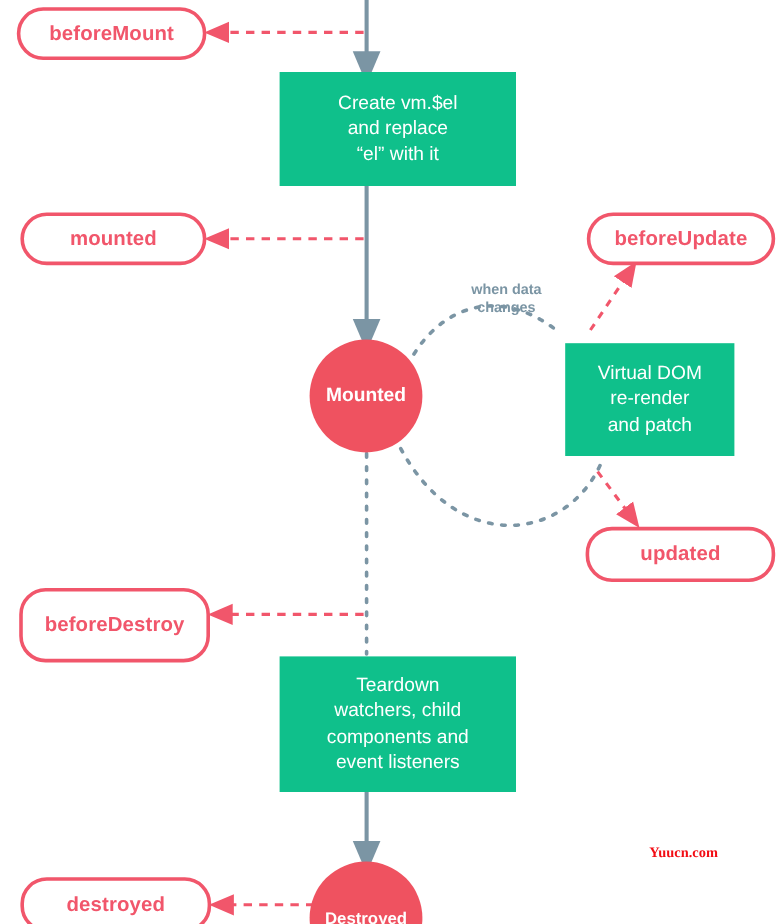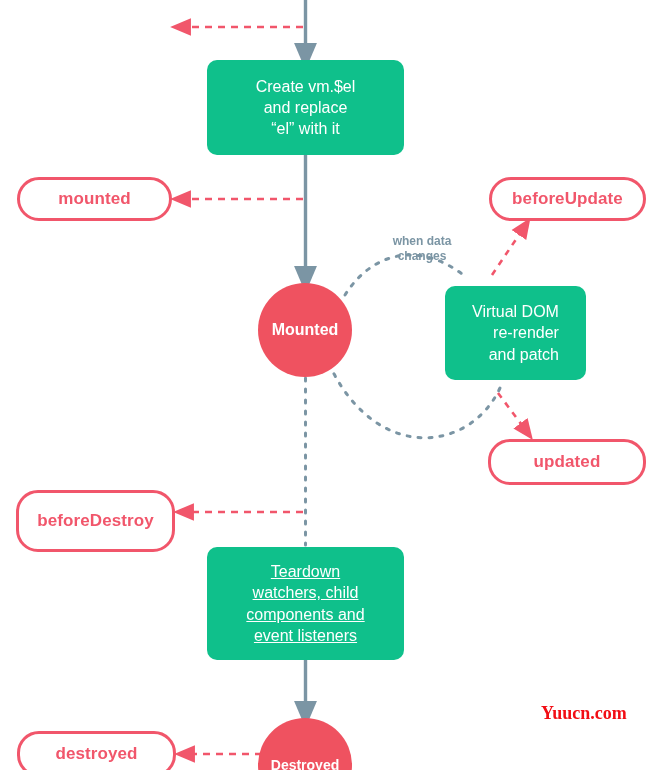--- a/index.html
+++ b/index.html
@@ -41,23 +41,24 @@
   .hook-label { pointer-events: none; }
 
   
   .proc {
     position: absolute;
     display: flex;
     align-items: center;
     justify-content: center;
     text-align: center;
     background: #0FC08B;
-    border-radius: 10px;
+    border-radius: 0;
     color: #ffffff;
     line-height: 1.33;
+    margin-left: 26px;
   }
 
   
   .state {
     position: absolute;
     display: flex;
     align-items: center;
     justify-content: center;
     background: #EF5260;
     border-radius: 50%;
@@ -122,20 +123,23 @@
 
     <path d="M 500,388 C 470,452 380,462 333,372" fill="none" stroke="#7B95A4" stroke-width="3" stroke-dasharray="3 8" stroke-linecap="round"></path>
 
     <path d="M 305.5,378 L 305.5,545" fill="none" stroke="#7B95A4" stroke-width="3" stroke-dasharray="3 8" stroke-linecap="round"></path>
 
     <path d="M 492,275 L 525,226" fill="none" stroke="#F1566B" stroke-width="2.6" stroke-dasharray="6 6" marker-end="url(#arrow-red-left)"></path>
 
     <path d="M 498,393 L 527,432" fill="none" stroke="#F1566B" stroke-width="2.6" stroke-dasharray="6 6" marker-end="url(#arrow-red-left)"></path>
   </svg>
 
+  <div class="hook" style="left:14px; top:6px; width:158px; height:44px; font-size:17px;">
+    <span class="hook-label">beforeMount</span>
+  </div>
 
   <div class="hook" style="left:17px; top:177px; width:155px; height:44px; font-size:17px;">
     <span class="hook-label">mounted</span>
   </div>
 
   <div class="hook" style="left:488px; top:439px; width:158px; height:46px; font-size:17px;">
     <span class="hook-label">updated</span>
   </div>
 
   <div class="hook" style="left:489px; top:177px; width:157px; height:44px; font-size:17px;">
@@ -149,44 +153,44 @@
   <div class="hook" style="left:17px; top:731px; width:159px; height:46px; font-size:17px;">
     <span class="hook-label">destroyed</span>
   </div>
 
   <div class="proc" style="left:207px; top:60px; width:197px; height:95px; font-size:16px;">
     <span style="white-space:pre-line;">Create vm.$el
 and replace
 “el” with it</span>
   </div>
 
-  <div class="proc" style="left:445px; top:286px; width:141px; height:94px; font-size:16px;text-align:right;">
+  <div class="proc" style="left:445px; top:286px; width:141px; height:94px; font-size:16px;">
     <span style="white-space:pre-line;">Virtual DOM
 re-render
 and patch</span>
   </div>
 
-  <div class="proc" style="left:207px; top:547px; width:197px; height:113px; font-size:16px;text-decoration:underline;">
+  <div class="proc" style="left:207px; top:547px; width:197px; height:113px; font-size:16px;">
     <span style="white-space:pre-line;">Teardown
 watchers, child
 components and
 event listeners</span>
   </div>
 
   <div class="state" style="left:258px; top:283px; width:94px; height:94px; font-size:16px;">
     <span>Mounted</span>
   </div>
 
   <div class="state" style="left:258px; top:718px; width:94px; height:94px; font-size:14px;">
     <span>Destroyed</span>
   </div>
 
   <div class="note" style="left:358px; top:219px; width:128px; font-size:12px;">
     <span style="white-space:pre-line;">when data
 changes</span>
   </div>
 
 
-  <div class="wm-primary" style="left:541px; top:703px; font-size:18px;">Yuucn.com</div>
+  <div class="wm-primary" style="left:541px; top:703px; font-size:12px;">Yuucn.com</div>
 
   <div class="wm-secondary" style="left:513px; top:738px; font-size:13px;margin-top:31px;">CSDN @小阿飞_</div>
 
 </div>
 
 </body></html>

